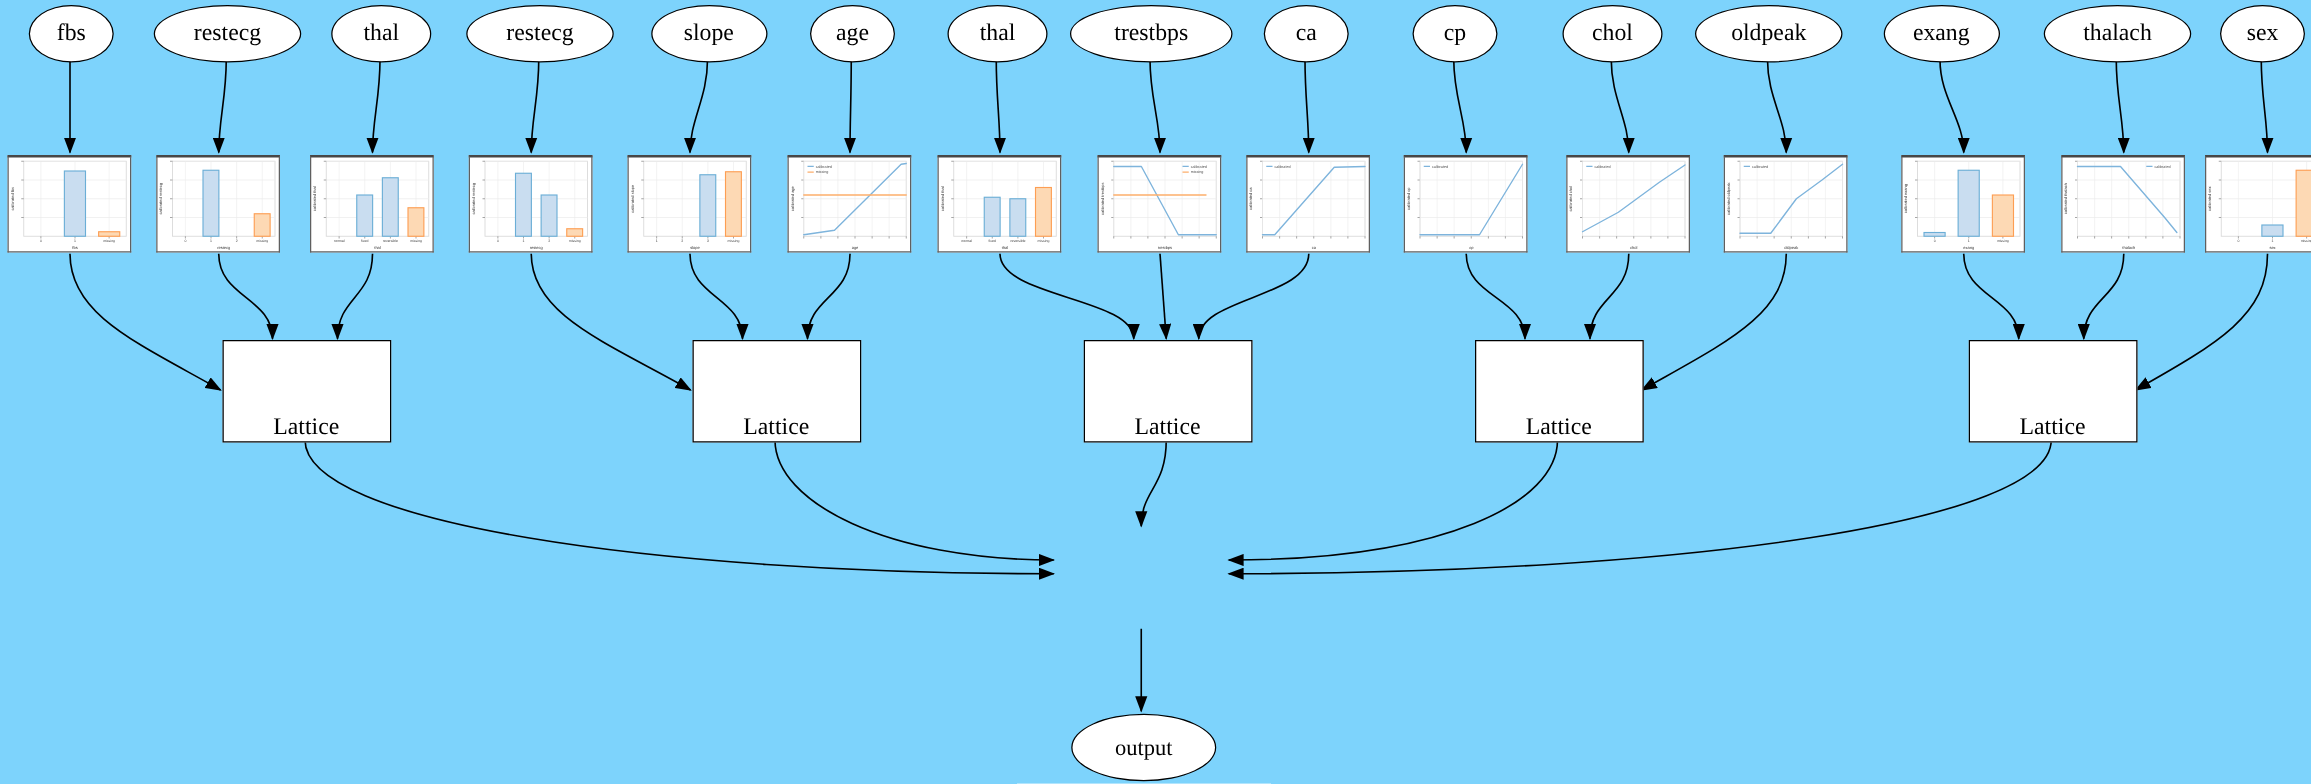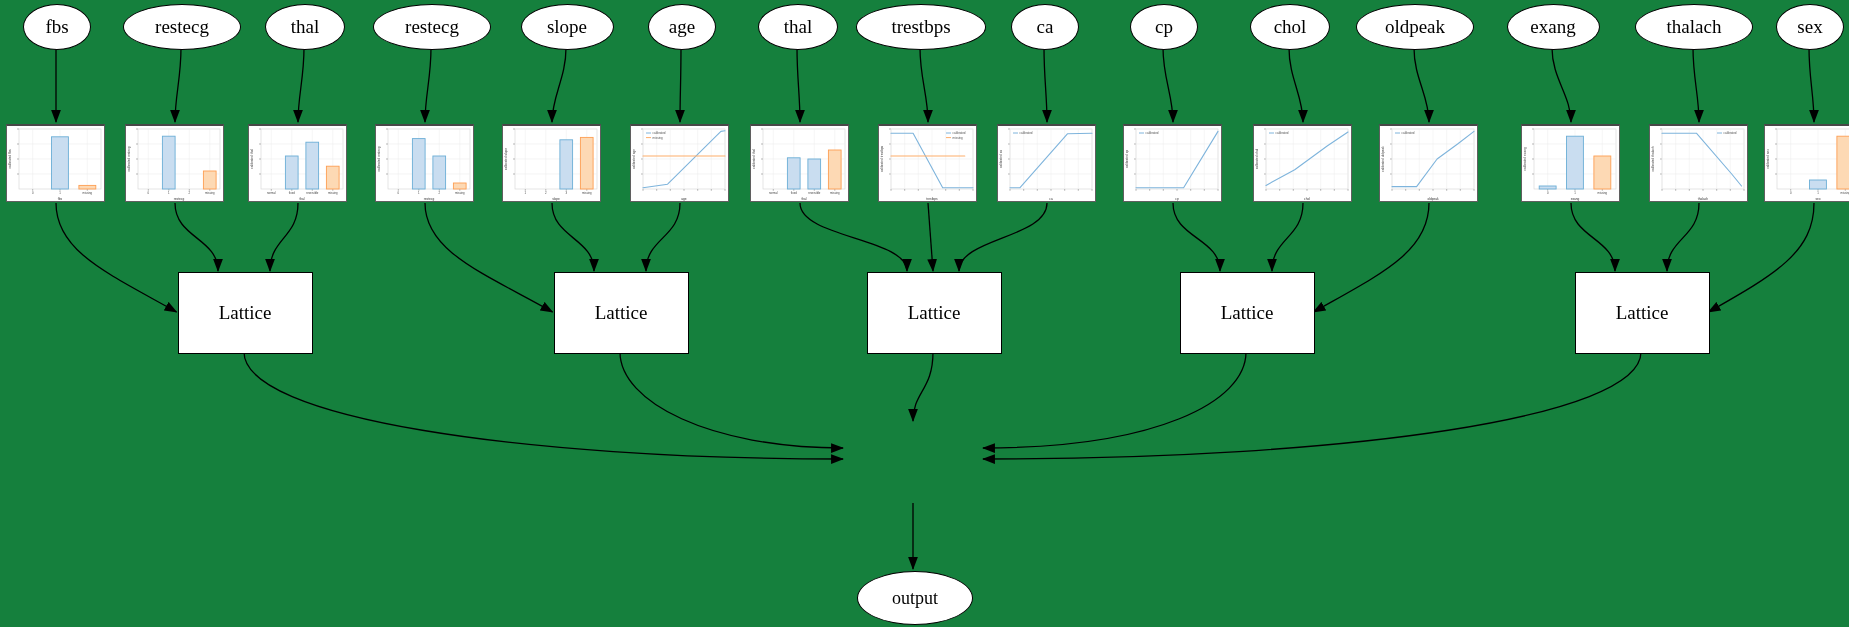--- a/index.html
+++ b/index.html
@@ -1,22 +1,22 @@
 <!DOCTYPE html>
 <html><head>
 <meta charset="utf-8">
 <style>
   html,body{margin:0;padding:0;background:#fff;}
-  .canvas{position:relative;width:1849px;height:627px;background:#15803d;overflow:hidden;
+  .canvas{position:relative;width:1849px;height:627px;background:#7dd3fc;overflow:hidden;
           font-family:"Liberation Serif",serif;}
   #edges{position:absolute;left:0;top:0;width:1849px;height:627px;}
   .ellipse{position:absolute;background:#fff;border:1.4px solid #000;border-radius:50%;
            display:flex;align-items:center;justify-content:center;}
   .box{position:absolute;background:#fff;border:1.4px solid #000;
-       display:flex;align-items:center;justify-content:center;}
+       display:flex;align-items:flex-end;justify-content:center;}
   .node-label{font-size:19px;color:#000;white-space:nowrap;}
   .out-label{font-size:18px;}
   .chart{position:absolute;background:#fff;border:1.4px solid #5f5f5f;border-top:2.2px solid #474747;}
   .chart svg{display:block;font-family:"Liberation Sans",sans-serif;}
 </style>
 </head>
 <body>
 
 <div class="canvas">
   <svg id="edges">

